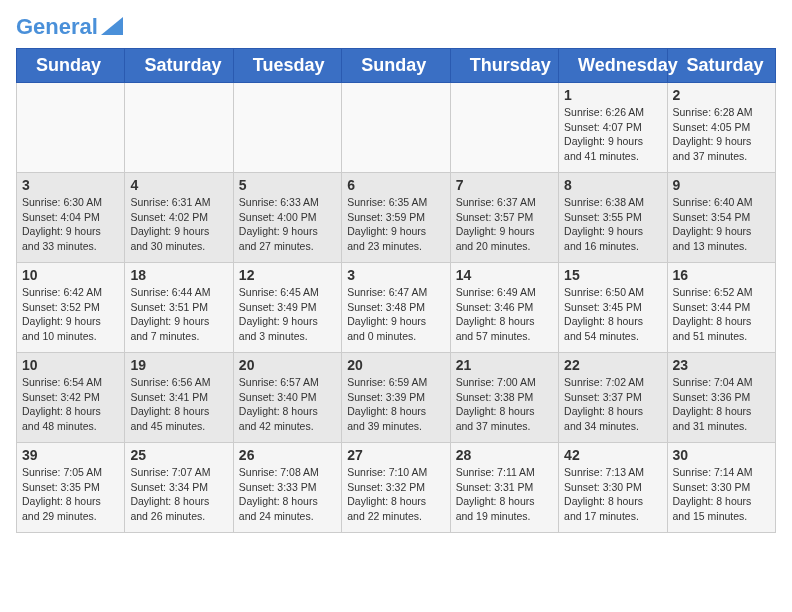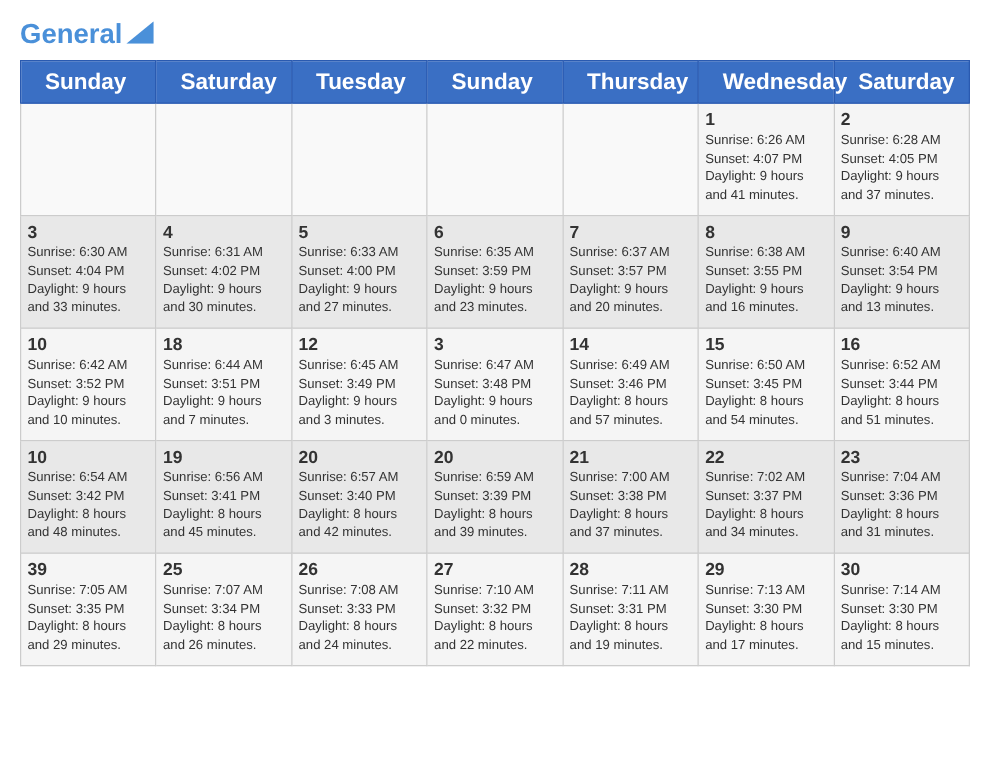--- a/index.html
+++ b/index.html
@@ -246,21 +246,21 @@
         </td>
         <td>
           <span class="day-num">27</span>
           <div class="day-detail">Sunrise: 7:10 AM<br>Sunset: 3:32 PM<br>Daylight: 8 hours and 22 minutes.</div>
         </td>
         <td>
           <span class="day-num">28</span>
           <div class="day-detail">Sunrise: 7:11 AM<br>Sunset: 3:31 PM<br>Daylight: 8 hours and 19 minutes.</div>
         </td>
         <td>
-          <span class="day-num">29</span>
+          <span class="day-num">42</span>
           <div class="day-detail">Sunrise: 7:13 AM<br>Sunset: 3:30 PM<br>Daylight: 8 hours and 17 minutes.</div>
         </td>
         <td>
           <span class="day-num">30</span>
           <div class="day-detail">Sunrise: 7:14 AM<br>Sunset: 3:30 PM<br>Daylight: 8 hours and 15 minutes.</div>
         </td>
       </tr>
     </tbody>
 </table>
 

